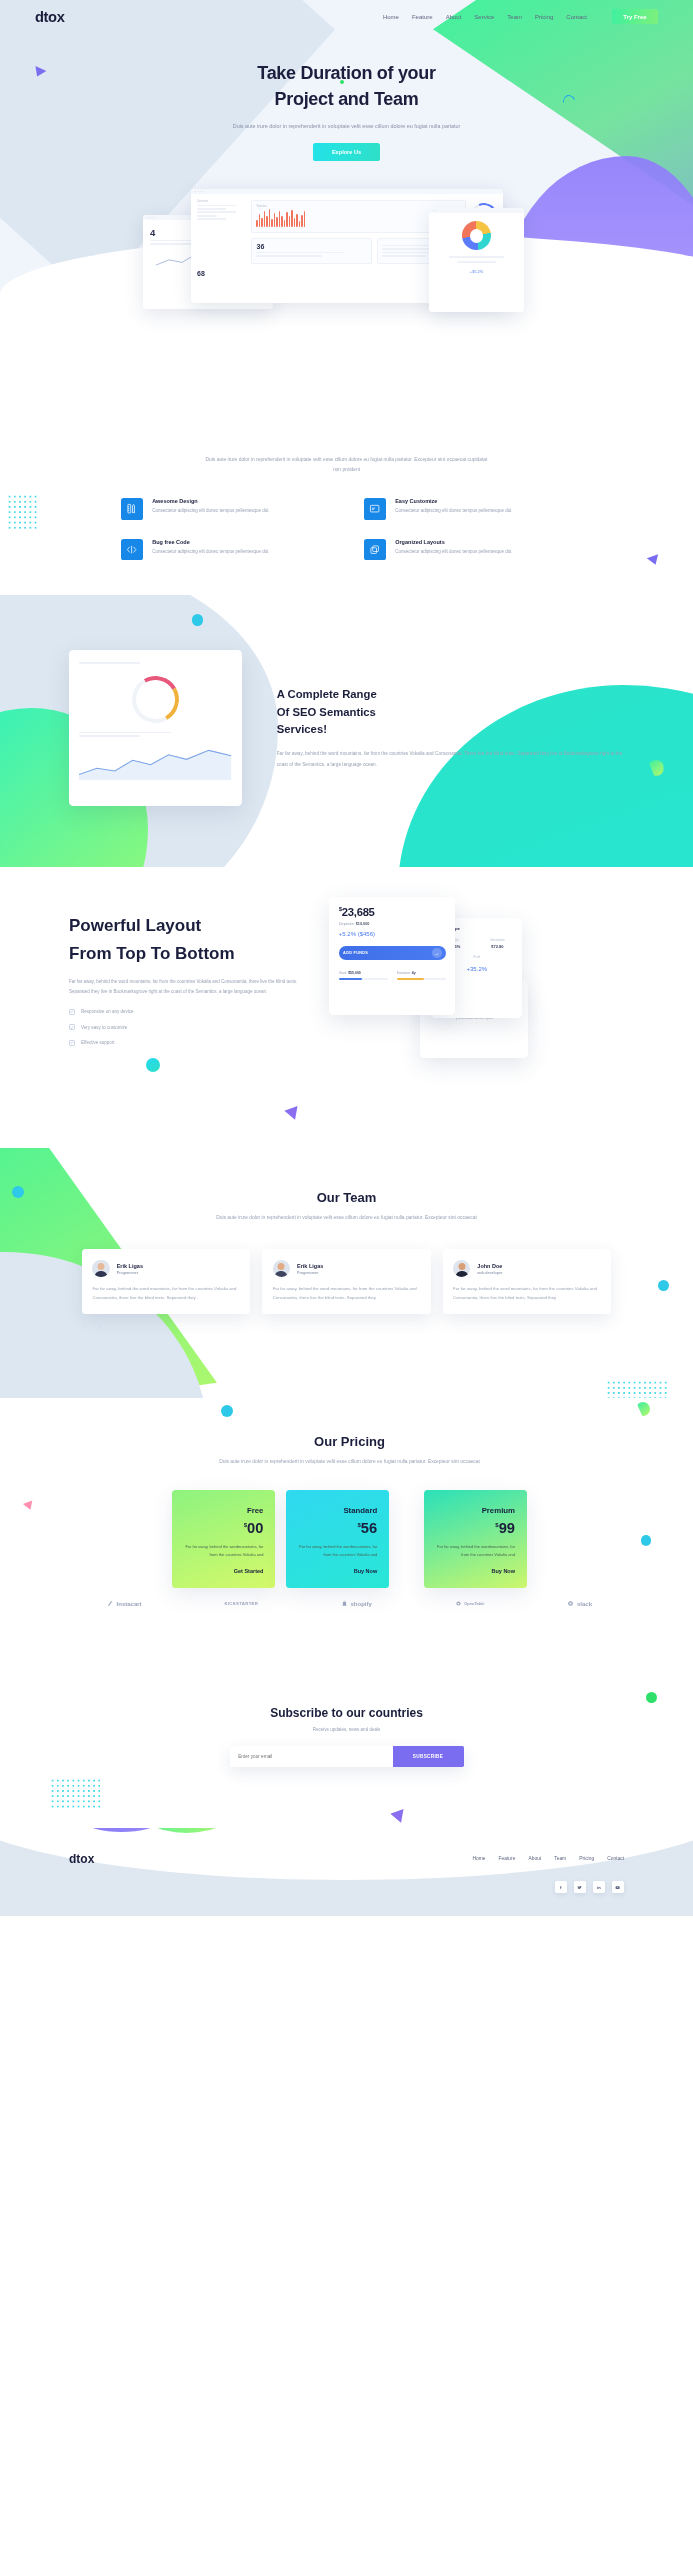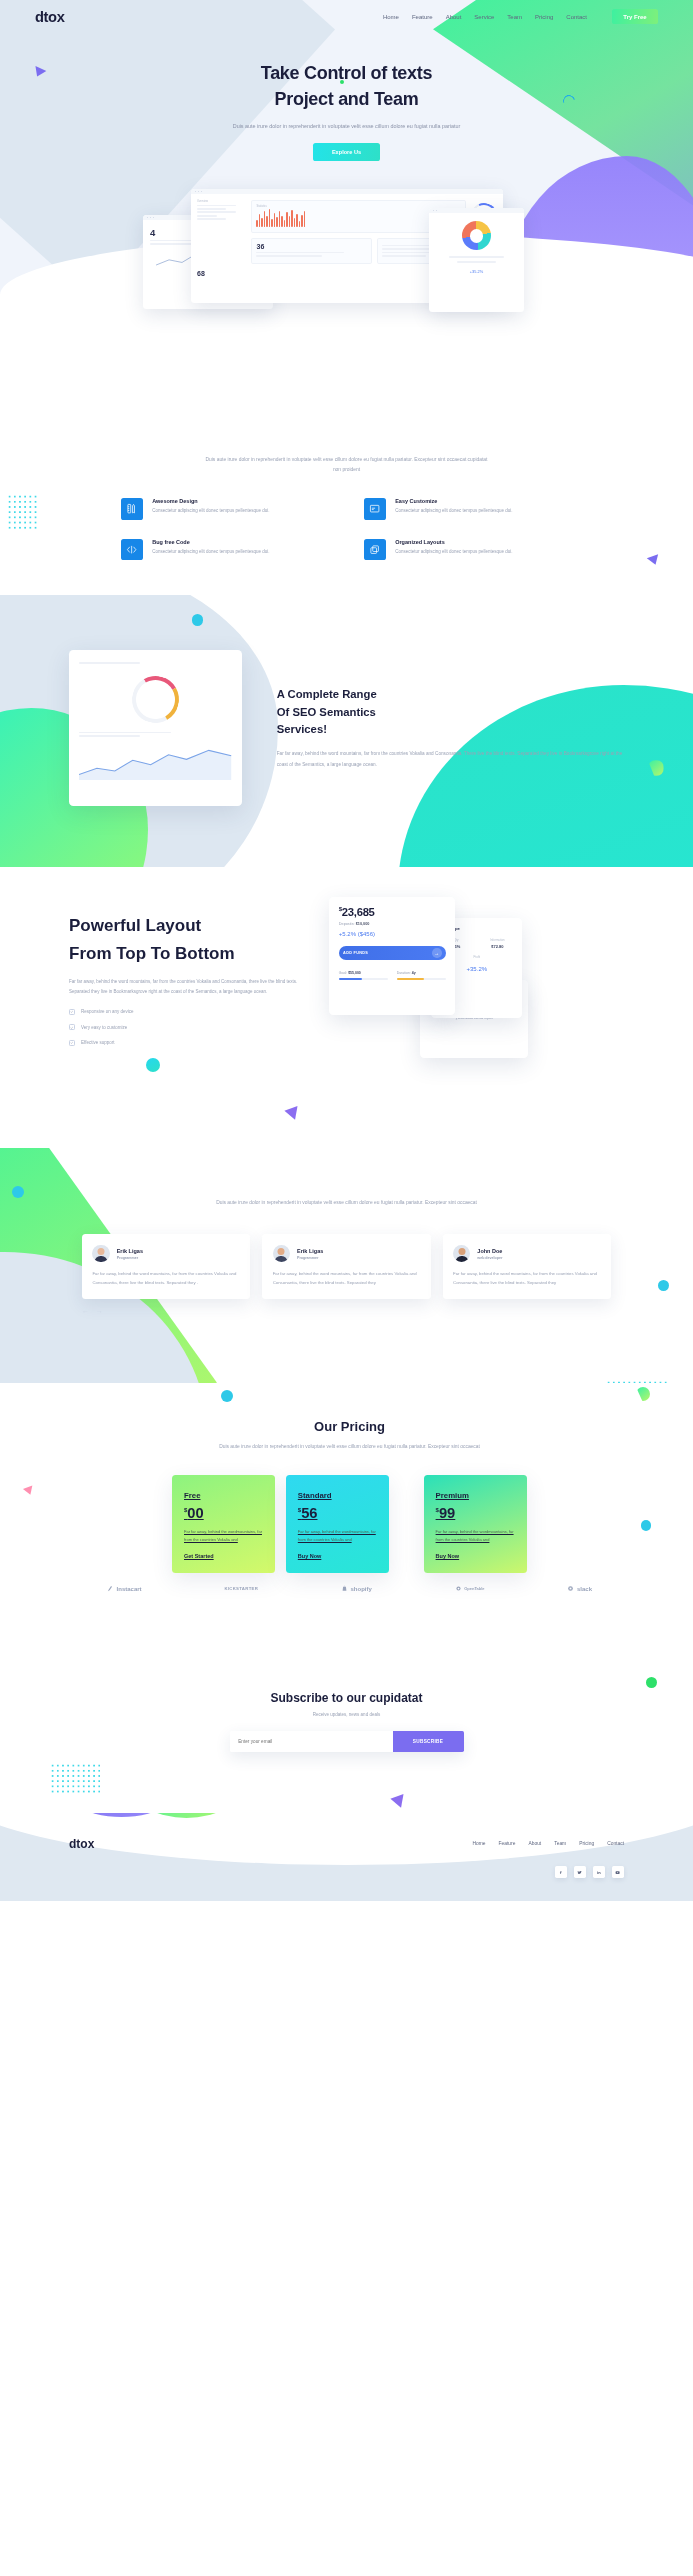--- a/index.html
+++ b/index.html
@@ -298,23 +298,22 @@
                  display:flex; gap:7px; }
   .tarrow { font-size:7px; color:#cfd8e6; cursor:pointer; }
 
   
   .pricing { position:relative; padding:36px 0 52px 6px; background:#fff; overflow:hidden; }
   .price-grid {
     position:relative; z-index:4; width:355px; margin:22.5px auto 0 auto;
     display:flex; gap:10.4px;
   }
   .pcard {
-    flex:1; border-radius:3.5px; padding:15.6px 12px 14px 12px; text-align:left;
+    flex:1; border-radius:3.5px; padding:15.6px 12px 14px 12px; text-align:right;
     box-shadow:0 7px 21px rgba(40,60,110,.10);
-    text-decoration:underline;
   }
   .pcard.free { background:linear-gradient(160deg,#8df37f,#d4f96a); }
   .pcard.std  { background:linear-gradient(160deg,#2fd9f0,#29e6d6); }
   .pcard.prem { background:linear-gradient(160deg,#2ae0b9,#cdf76c);margin-left:24px; }
   .pcard h3 { font-size:7.8px; font-weight:bold; color:#1b1e3c; }
   .pcard .amt { font-size:14.7px; font-weight:bold; color:#1b1e3c; margin-top:5.2px; }
   .pcard .amt sup { font-size:6px; top:-.7em; }
   .pcard p { margin-top:7px; font-size:4px; line-height:2; color:#4a6652; }
   .pcard .cta { margin-top:9.5px; font-size:5.5px; font-weight:bold; color:#1b1e3c; cursor:pointer; }
 
@@ -399,21 +398,21 @@
         <a href="#">Service</a>
         <a href="#">Team</a>
         <a href="#">Pricing</a>
         <a href="#">Contact</a>
         <button class="btn-tryfree">Try Free</button>
       </div>
     </nav>
 
     <div class="hero-inner">
       <h1>
-        <span>Take Control of texts</span><br>
+        <span>Take Duration of your</span><br>
         <span>Project and Team</span>
       </h1>
       <p class="sub">Duis aute irure dolor in reprehenderit in voluptate velit esse cillum dolore eu fugiat nulla pariatur</p>
       <button class="btn-explore">Explore Us</button>
     </div>
 
     <div class="dash-wrap">
       <div class="dash-card dash-left">
         <div class="dash-bar">
           <span class="dot"></span>
@@ -717,20 +716,21 @@
     </div>
   </section>
 
   <section class="team">
     <div class="team-blob2 shape"></div>
     <div class="team-blob shape"></div>
     <div class="shape" style="left:12px; top:38px; width:12px; height:12px; border-radius:50%; background:#2ec9e8; z-index:3;"></div>
     <div class="shape" style="right:24px; top:132px; width:11.3px; height:11.3px; border-radius:50%; background:#2ec9e8; z-index:3;"></div>
     <div class="dotgrid" style="right:26px; top:232px; width:61px; height:40px; color:#3fd9e8; z-index:3;"></div>
 
+    <h2 class="sec-title" style="position:relative;z-index:4">Our Team</h2>
     <p class="sec-sub" style="position:relative;z-index:4">Duis aute irure dolor in reprehenderit in voluptate velit esse cillum dolore eu fugiat nulla pariatur. Excepteur sint occaecat</p>
 
     <div class="team-grid">
       <div class="member">
         <div class="member-head">
           <div class="avatar">
             <span class="av-head" style="background:#e8b89a"></span>
               <span class="av-body" style="background:#2f3550"></span>
           </div>
           <div>
@@ -844,21 +844,21 @@
         <span class="bname">slack</span>
       </div>
     </div>
   </section>
 
   <section class="news">
     <div class="shape" style="right:36px; top:8.7px; width:11.3px; height:11.3px; border-radius:50%; background:#2ee06a;"></div>
     <div class="dotgrid" style="left:50px; top:95px; width:50px; height:31px; color:#3fd9e8;"></div>
     <div class="shape tri" style="left:392px; top:128px; border-left:7.8px solid transparent; border-right:7.8px solid transparent; border-bottom:12px solid #8b6df0; transform:rotate(160deg);"></div>
 
-    <h2>Subscribe to our cupidatat</h2>
+    <h2>Subscribe to our countries</h2>
     <div class="rx">Receive updates, news and deals</div>
     <div class="news-form">
       <input type="email" placeholder="Enter your email" style="">
       <button>SUBSCRIBE</button>
     </div>
   </section>
 
   <footer>
     <div class="foot-wave shape"></div>
     <div class="shape" style="left:52px; top:-83px; width:139px; height:87px; border-radius:50%; background:linear-gradient(120deg,#7b6df0,#9a8dfb);"></div>

